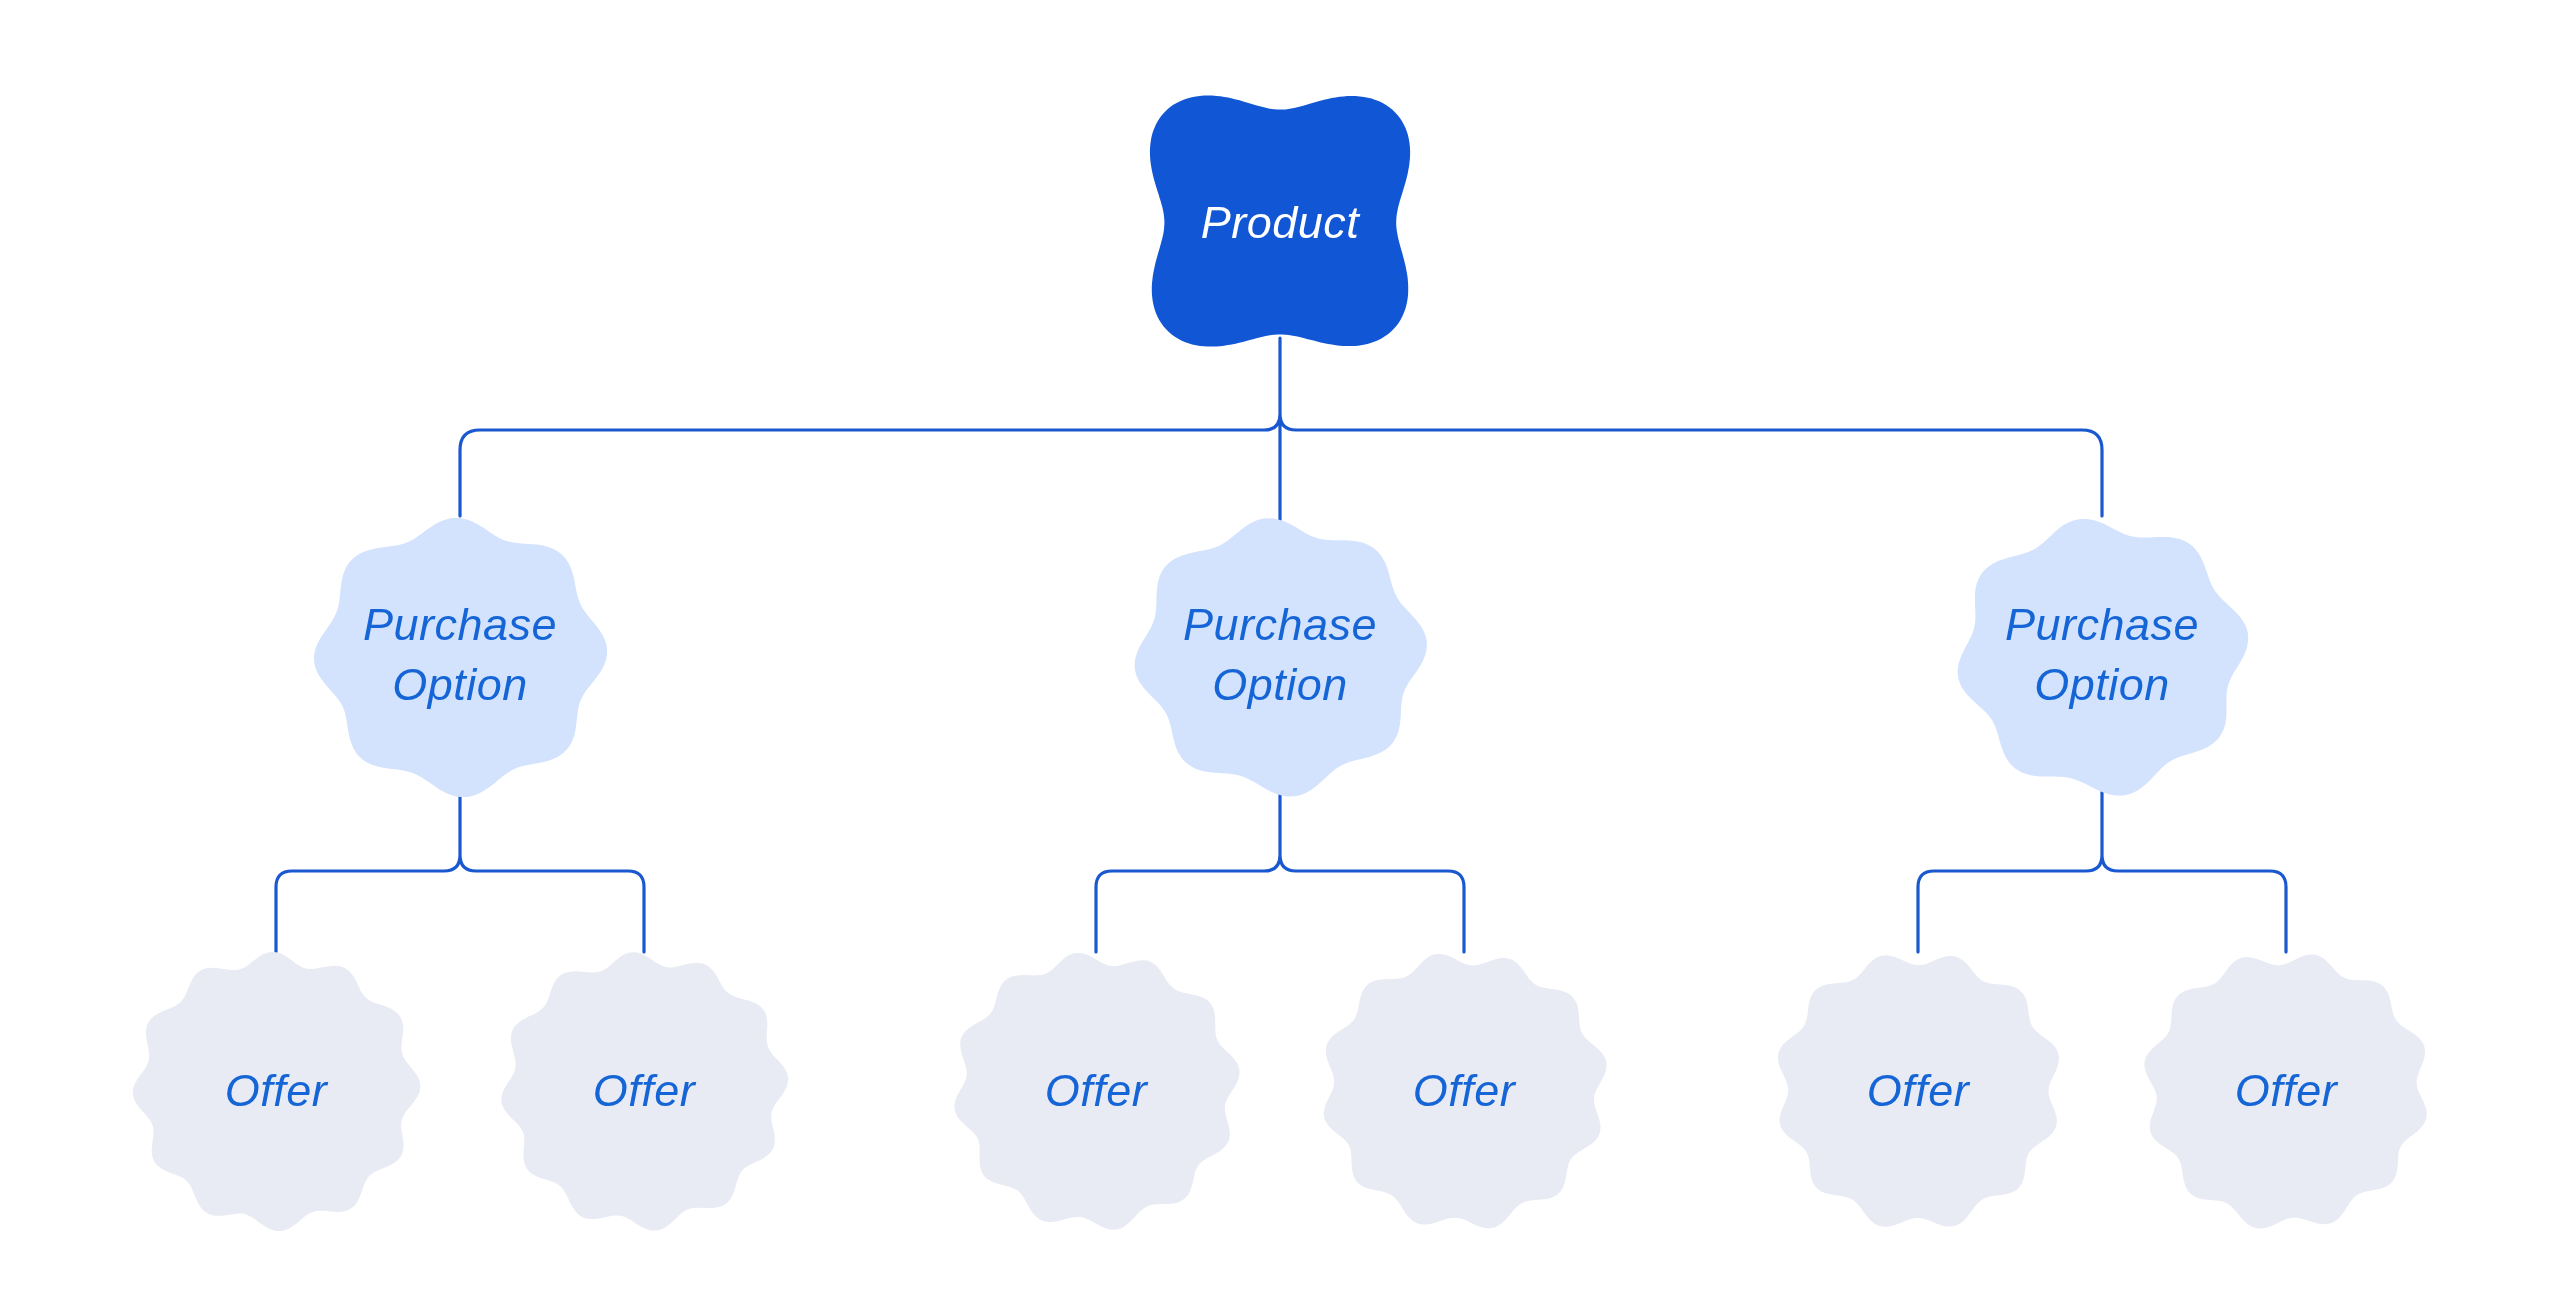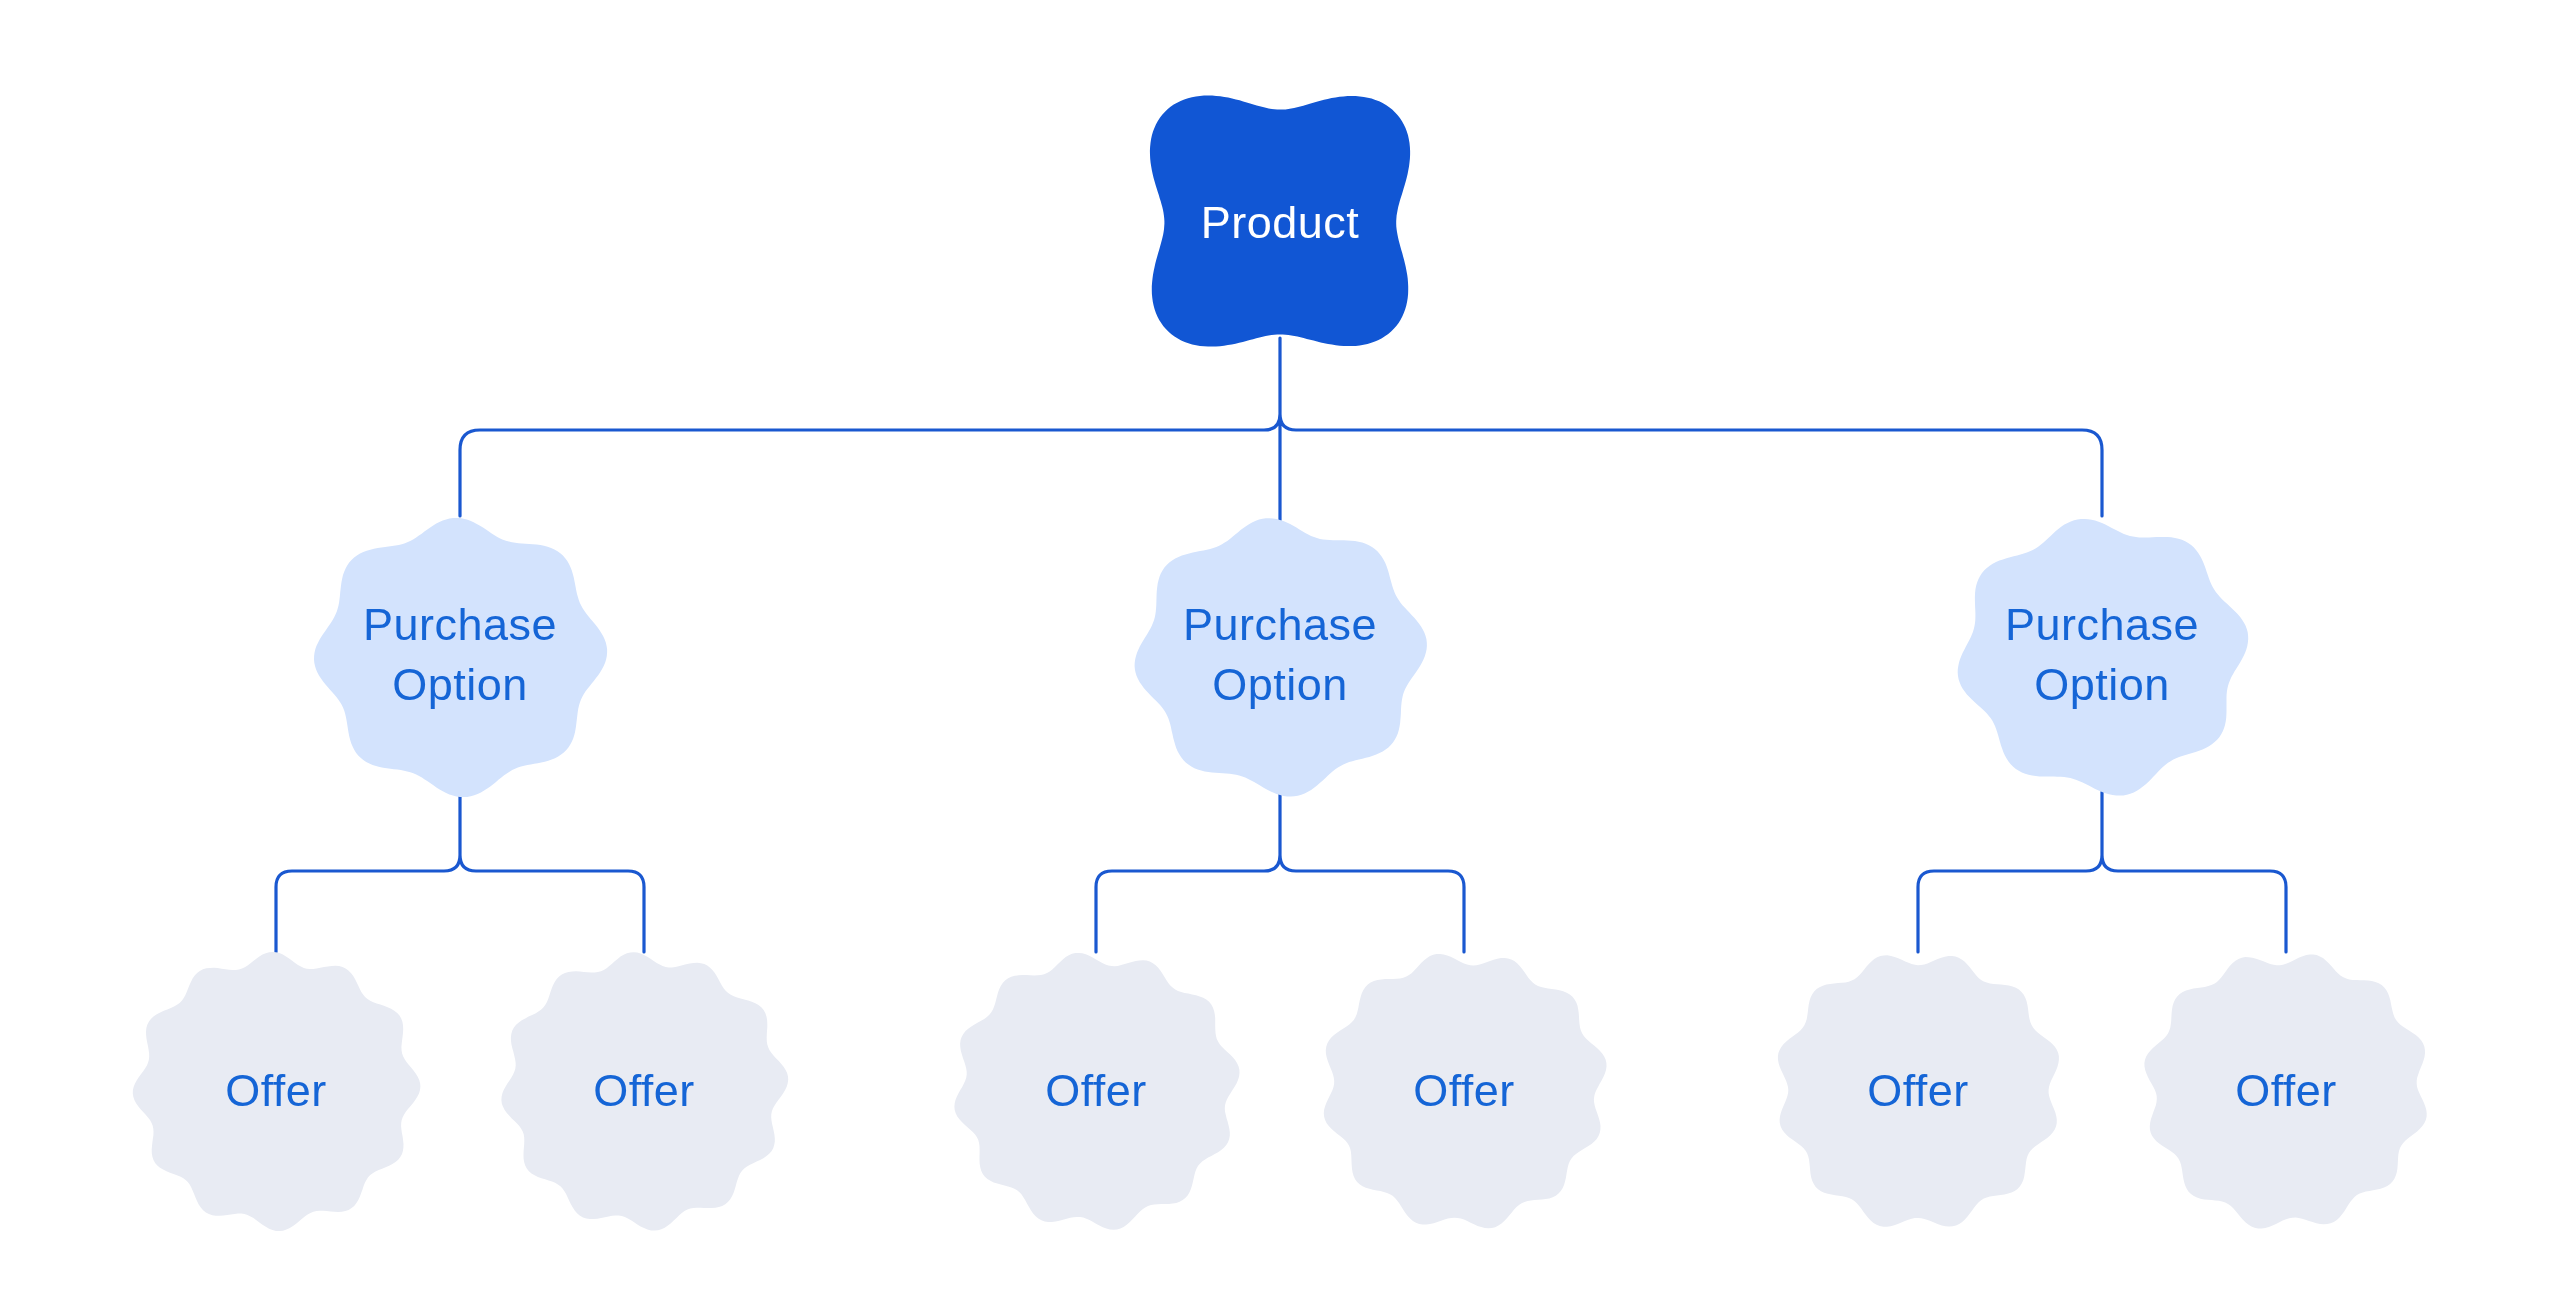--- a/index.html
+++ b/index.html
@@ -11,20 +11,21 @@
     overflow: hidden;
     font-family: "Liberation Sans", "DejaVu Sans", sans-serif;
   }
   .stage {
     width: 100vw;
     height: 100vh;
     display: flex;
     align-items: flex-end;
     justify-content: center;
     background: #ffffff;
+    font-style: italic;
   }
   svg.diagram {
     width: 100%;
     height: 100%;
     display: block;
   }
   .conn {
     fill: none;
     stroke-width: 3.2;
     stroke-linecap: round;

